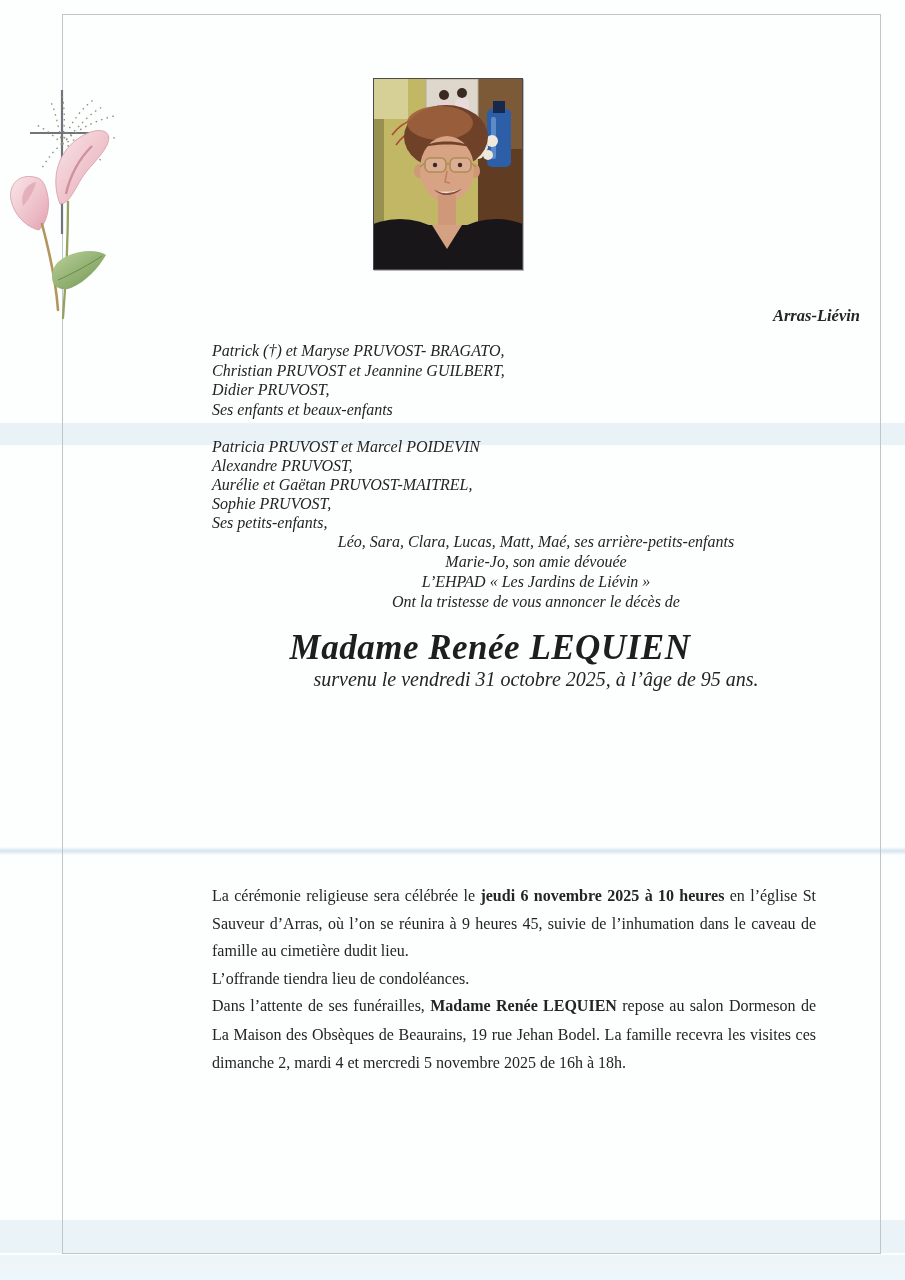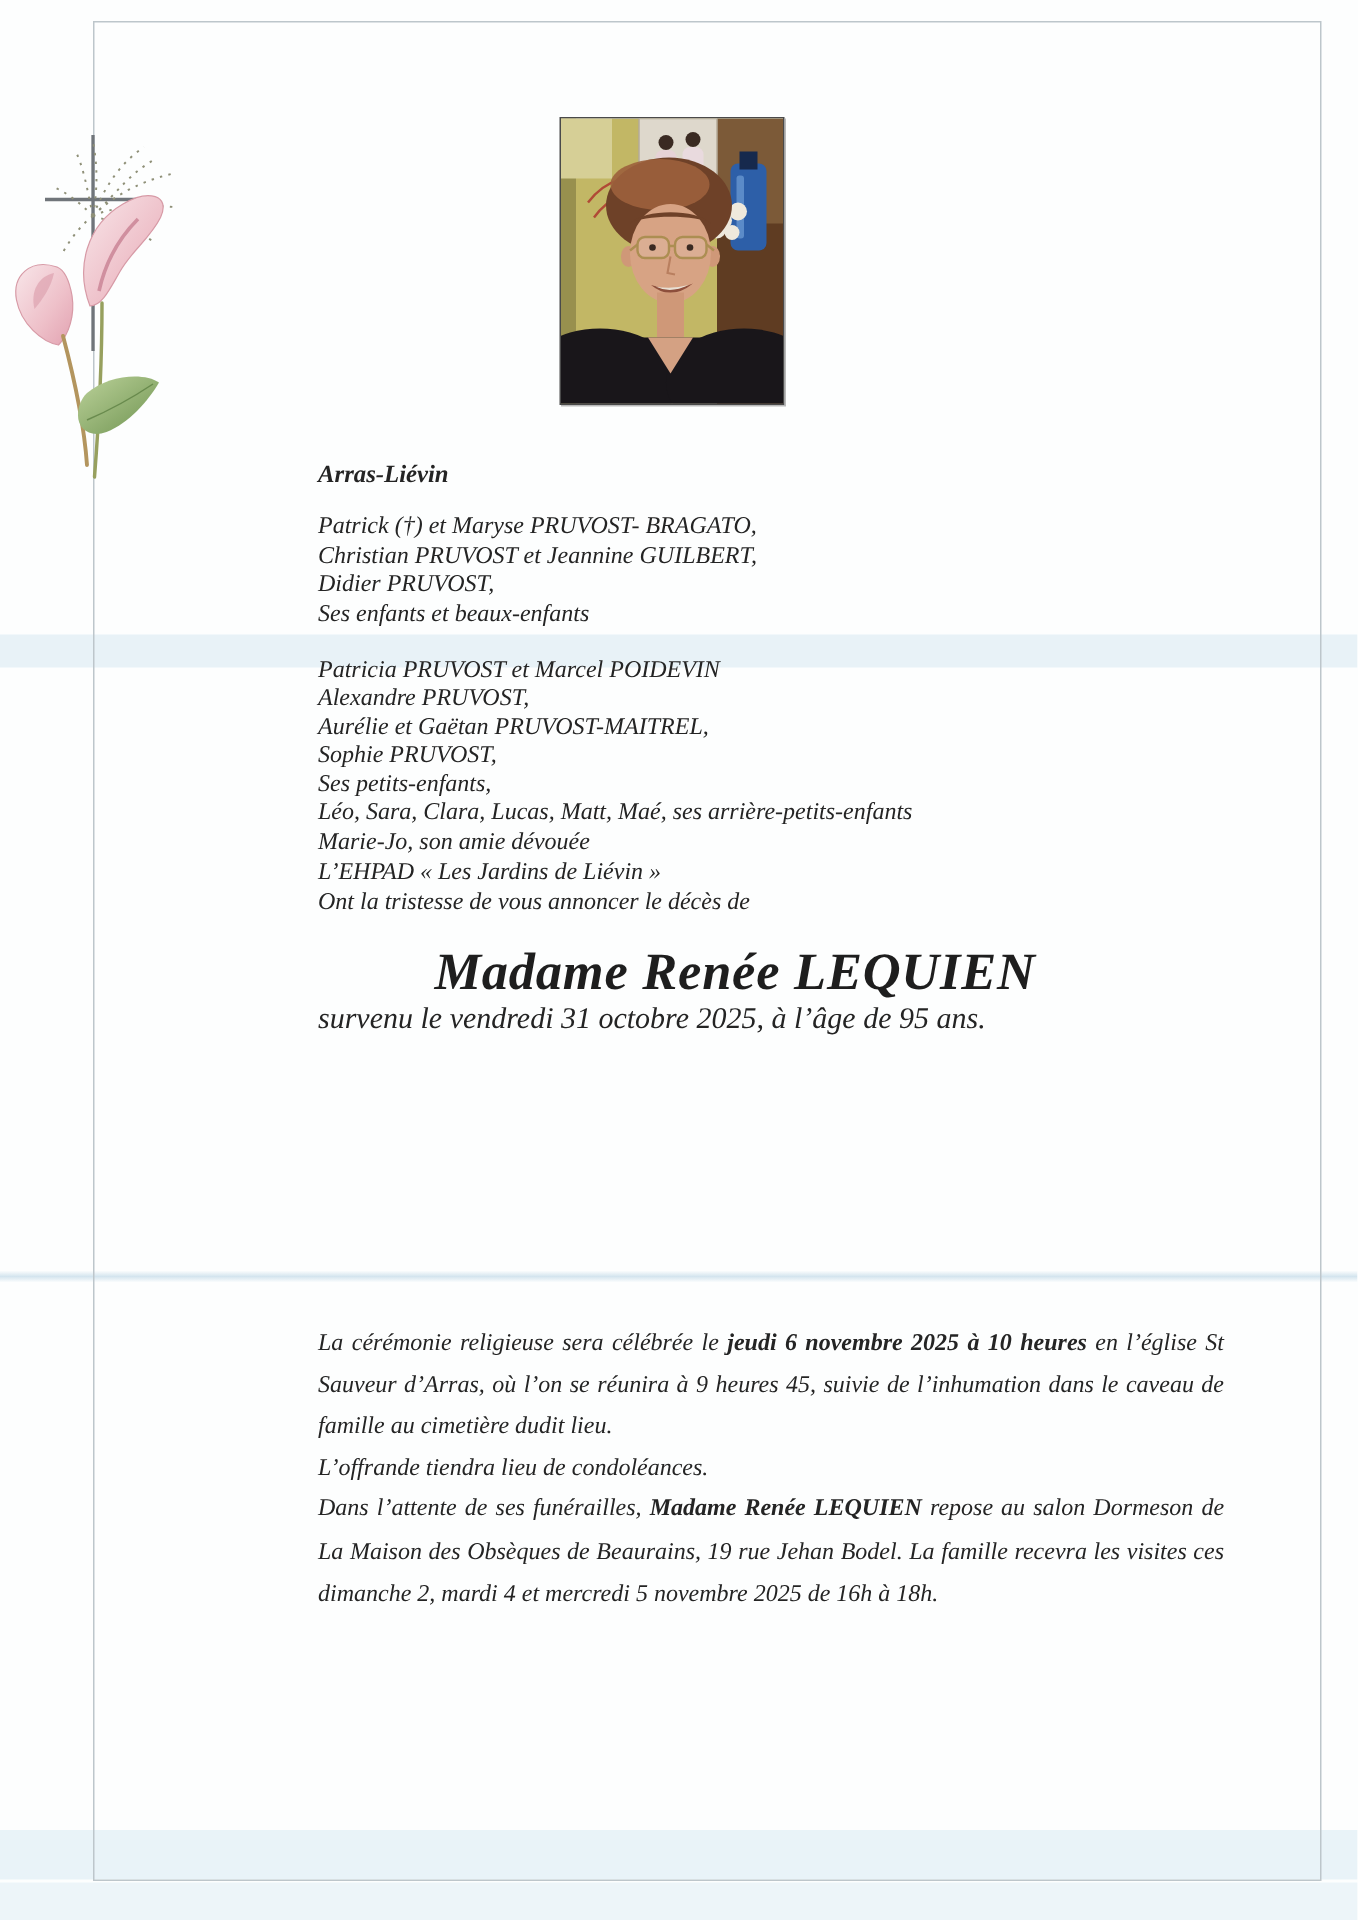--- a/index.html
+++ b/index.html
@@ -31,40 +31,40 @@
   }
   .photo svg{display:block;width:100%;height:100%;}
   
   .flower{position:absolute;left:2px;top:84px;width:126px;height:248px;}
   
   .upper{
     position:absolute;left:212px;top:306px;width:648px;
     font-style:italic;font-size:16px;line-height:19.5px;
   }
   .upper p,.lower p{margin:0;}
-  .city{font-weight:bold;font-size:16.5px;line-height:20px;}
+  .city{font-weight:bold;font-size:16.5px;line-height:20px;text-align:right;}
   .group{white-space:nowrap;}
   .g1{margin-top:15px;line-height:19.5px;}
   .g2{margin-top:18px;line-height:19px;}
-  .single{white-space:nowrap;line-height:20px;}
+  .single{white-space:nowrap;line-height:20px;text-align:center;}
   .ggc{margin-top:18px;}
   .friend{margin-top:17px;}
   .fam{margin-top:17px;}
   .ehpad{margin-top:18px;}
   .announce{margin-top:20px;}
   .title{
     margin:15px 0 0 -2px;width:560px;text-align:center;
     font-weight:bold;font-style:italic;
     font-size:35px;line-height:42px;letter-spacing:0.5px;
     color:#1e1e1e;
   }
   .death{margin-top:34px;font-size:20px;}
   .lower{
     position:absolute;left:212px;top:882px;width:604px;
-    font-style:italic;font-size:16px;
+    font-size:16px;
   }
   .para{text-align:justify;line-height:27.5px;}
   .offering{margin-top:4px;line-height:27.5px;}
   .visitation{margin-top:33px;line-height:28.5px;}
   .b{font-weight:bold;}
   h1{font-family:inherit;}
 </style>
 </head>
 <body>
 

